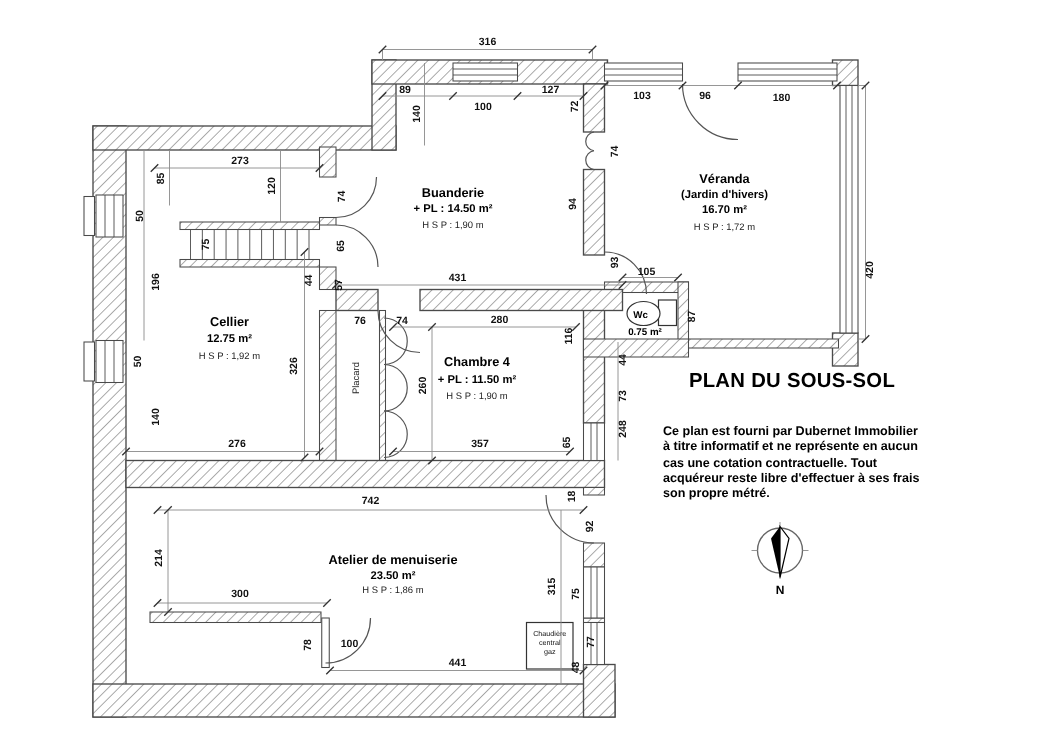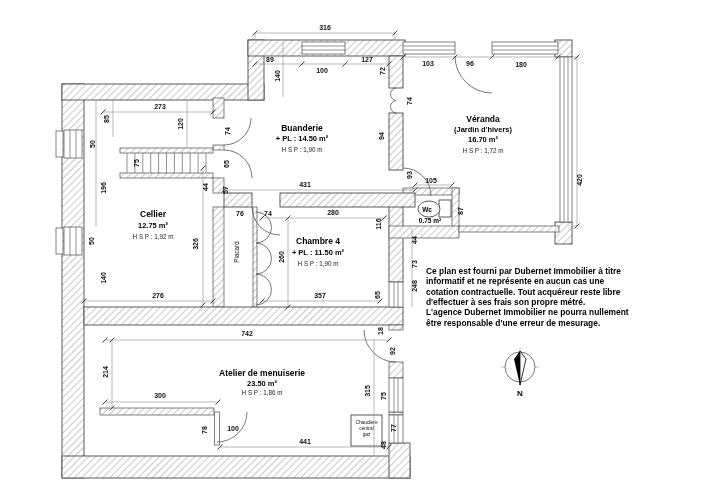--- a/index.html
+++ b/index.html
@@ -17,21 +17,21 @@
   .dim{font-size:7px;font-weight:700;fill:#111;text-anchor:middle;}
   .rname{font-size:8.5px;font-weight:700;fill:#000;text-anchor:middle;}
   .rarea{font-size:7.5px;font-weight:700;fill:#000;text-anchor:middle;}
   .rhsp{font-size:6.3px;font-weight:400;fill:#222;text-anchor:middle;}
   .tiny{font-size:4.8px;font-weight:400;fill:#111;text-anchor:middle;}
   .wctxt{font-size:6.5px;font-weight:700;fill:#000;text-anchor:middle;}
   #title-block{position:absolute;left:426px;top:246px;width:204px;text-align:center;
                font-size:13.5px;font-weight:700;color:#000;letter-spacing:0.2px;}
   #disclaimer{position:absolute;left:426px;top:266px;width:204px;font-size:8.4px;
               font-weight:700;color:#000;line-height:1.23;}
-  #disclaimer p{margin:0;}
+  #disclaimer p{margin:16px;}
 </style>
 </head>
 <body>
 
 <div id="canvas">
 <svg width="705" height="498" viewBox="0 0 705 498">
   <defs>
     <pattern id="hatch" width="5" height="5" patternTransform="rotate(45)" patternUnits="userSpaceOnUse">
       <rect width="5" height="5" fill="#fff"></rect>
       <line x1="0" y1="0" x2="0" y2="5" stroke="#9a9a9a" stroke-width="1.1"></line>
@@ -261,17 +261,17 @@
 
   <g>
     <circle cx="520" cy="367" r="15" fill="none" stroke="#666" stroke-width="0.9"></circle>
     <path class="dimline" d="M520,348 V352 M520,382 V386 M501,367 H505 M535,367 H539"></path>
     <polygon points="520,351 514,359 520,385" fill="#000"></polygon>
     <polygon points="520,351 526,359 520,385" fill="#fff" stroke="#000" stroke-width="0.8"></polygon>
     <text class="rname" x="520" y="396" style="font-size:8px">N</text>
   </g>
 </svg>
 
+  <div id="title-block">PLAN DU SOUS-SOL</div>
   <div id="disclaimer">
     <p>Ce plan est fourni par Dubernet Immobilier à titre informatif et ne représente en aucun cas une cotation contractuelle. Tout acquéreur reste libre d'effectuer à ses frais son propre métré.</p>
-    <p>L'agence Dubernet Immobilier ne pourra nullement être responsable d'une erreur de mesurage.</p>
   </div>
 </div>
 
 </body></html>

